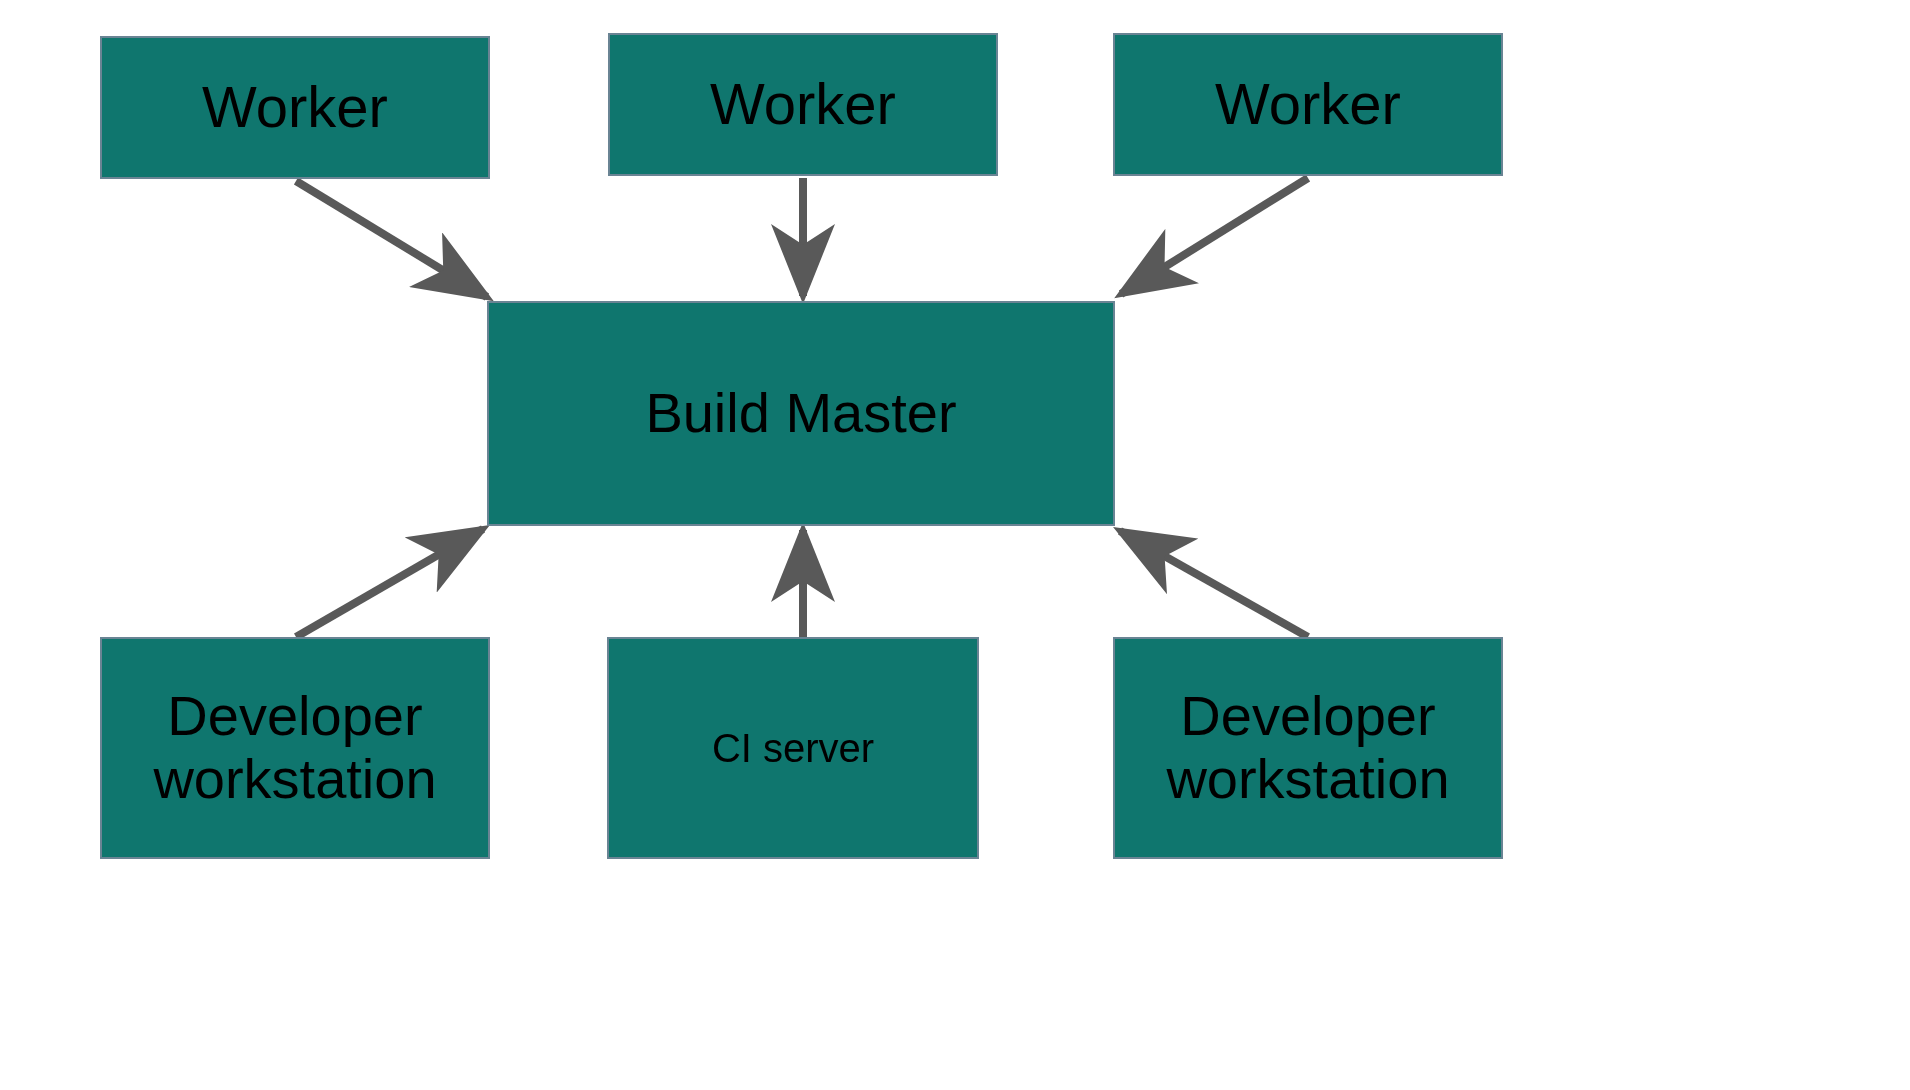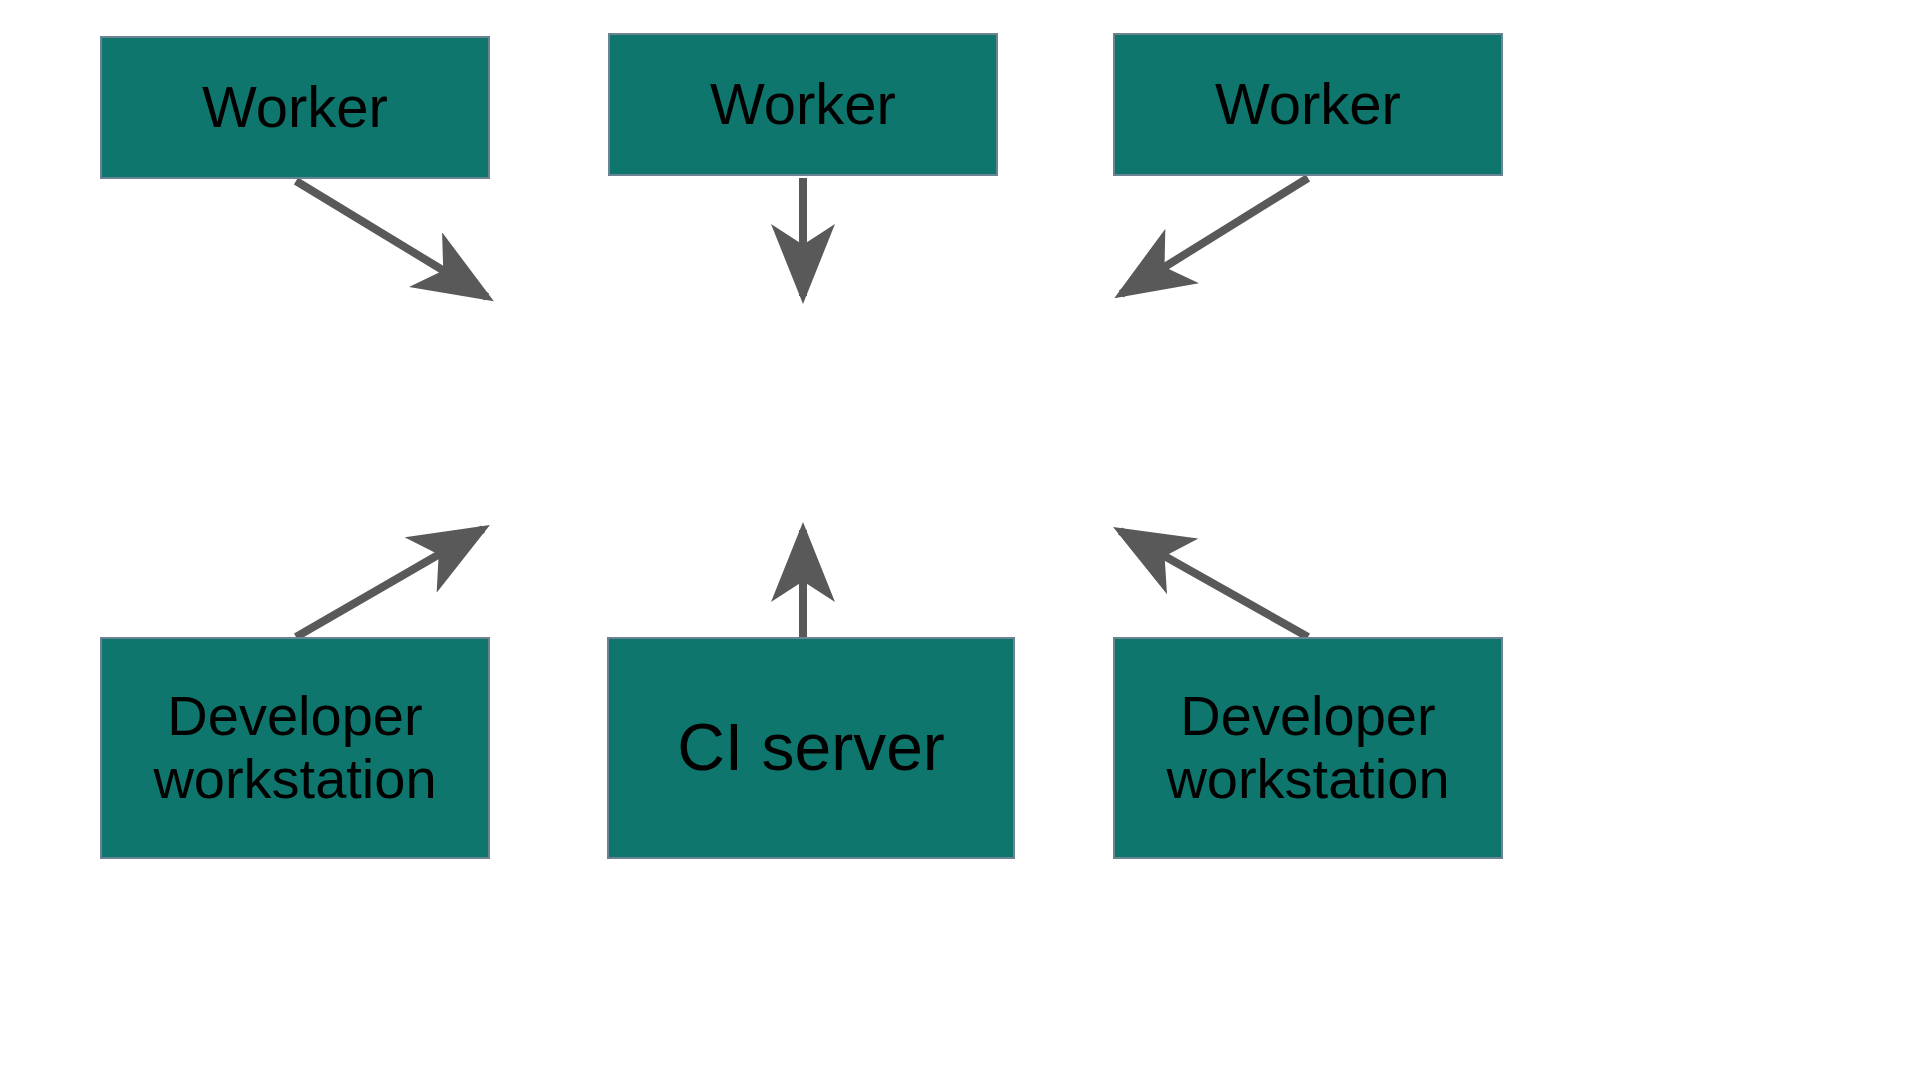--- a/index.html
+++ b/index.html
@@ -44,21 +44,21 @@
     display: block;
     white-space: pre-line;
     padding: 0 8px;
   }
   
   #node-worker-1 { left: 100px;  top: 36px;  width: 390px; height: 143px; font-size: 58px; }
   #node-worker-2 { left: 608px;  top: 33px;  width: 390px; height: 143px; font-size: 58px; }
   #node-worker-3 { left: 1113px; top: 33px;  width: 390px; height: 143px; font-size: 58px; }
   #node-build-master { left: 487px; top: 301px; width: 628px; height: 225px; font-size: 56px; }
   #node-dev-left  { left: 100px;  top: 637px; width: 390px; height: 222px; font-size: 56px; }
-  #node-ci-server { left: 607px;  top: 637px; width: 408px; height: 222px; font-size: 66px; }
+  #node-ci-server { left: 607px;  top: 637px; width: 372px; height: 222px; font-size: 40px; }
   #node-dev-right { left: 1113px; top: 637px; width: 390px; height: 222px; font-size: 56px; }
 </style>
 </head>
 <body>
 
 <div id="diagram">
 
   <svg id="edges" viewBox="0 0 1910 1090" width="1910" height="1090" xmlns="http://www.w3.org/2000/svg">
     <defs>
       <marker id="arrowhead" markerWidth="10" markerHeight="8" refX="9" refY="4" orient="auto" markerUnits="strokeWidth">
@@ -96,20 +96,23 @@
   </div>
 
   <div class="node" id="node-worker-2">
     <span class="label">Worker</span>
   </div>
 
   <div class="node" id="node-worker-3">
     <span class="label">Worker</span>
   </div>
 
+  <div class="node" id="node-build-master">
+    <span class="label">Build Master</span>
+  </div>
 
   <div class="node" id="node-dev-left">
     <span class="label">Developer
 workstation</span>
   </div>
 
   <div class="node" id="node-ci-server">
     <span class="label">CI server</span>
   </div>
 

